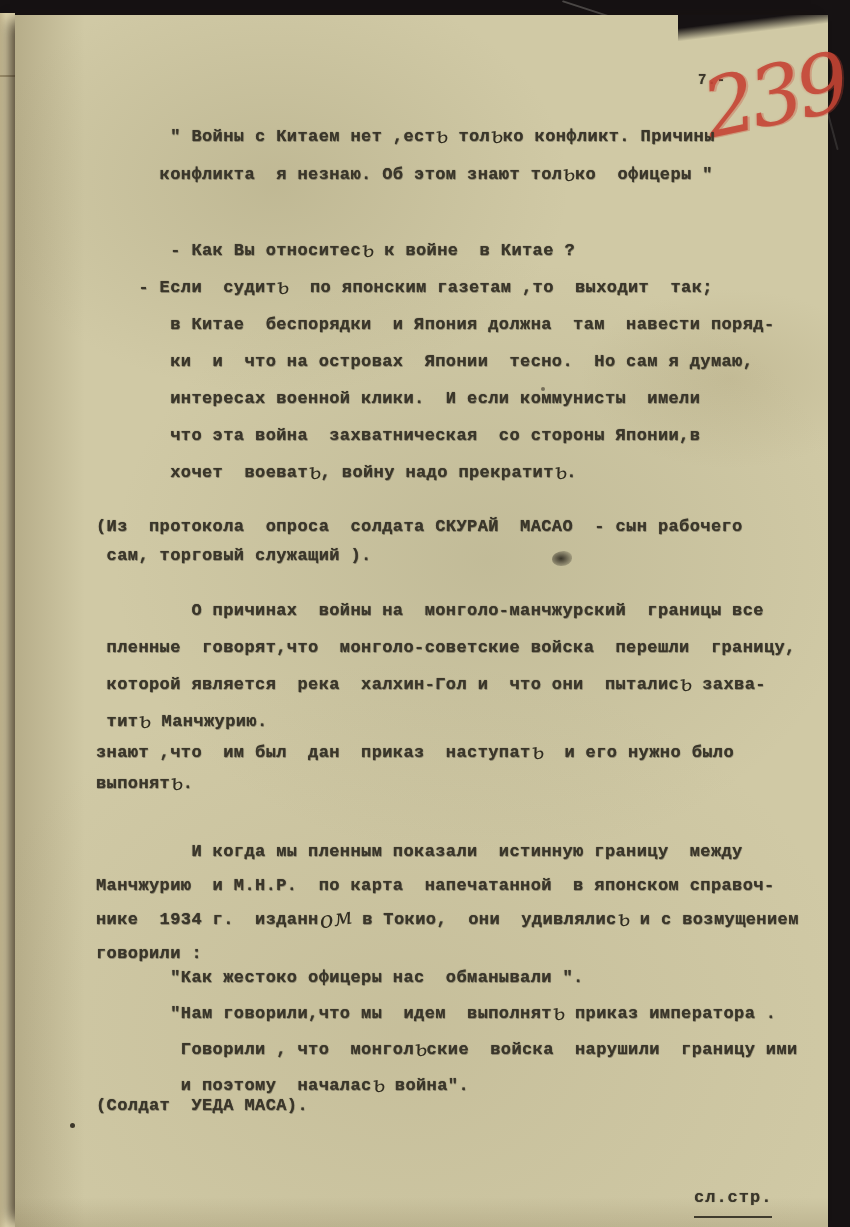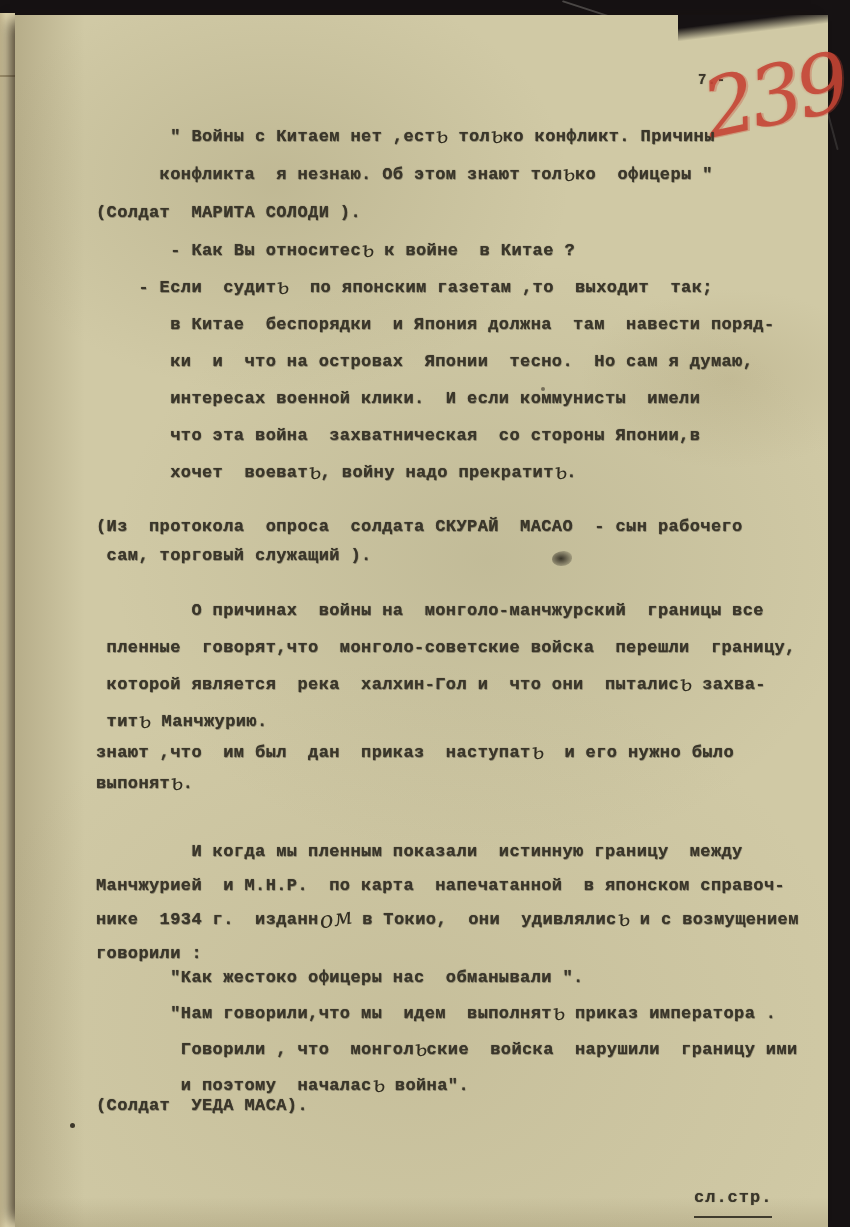--- a/index.html
+++ b/index.html
@@ -112,21 +112,20 @@
   <div class="corner-wedge"></div>
 
   <div class="pagenum">7.-</div>
 
   <div class="rednum">239</div>
 
   <div class="doc-body">
       <div class="para para-0">
         <div class="line">       " Войны с Китаем нет ,ест<span class="hw">ь</span> тол<span class="hw">ь</span>ко конфликт. Причины</div>
         <div class="line">      конфликта  я незнаю. Об этом знают тол<span class="hw">ь</span>ко  офицеры "</div>
-        <div class="line">(Солдат  МАРИТА СОЛОДИ ).</div>
       </div>
       <div class="para para-1">
         <div class="line">       - Как Вы относитес<span class="hw">ь</span> к войне  в Китае ?</div>
       </div>
       <div class="para para-2">
         <div class="line">    - Если  судит<span class="hw">ь</span>  по японским газетам ,то  выходит  так;</div>
         <div class="line">       в Китае  беспорядки  и Япония должна  там  навести поряд-</div>
         <div class="line">       ки  и  что на островах  Японии  тесно.  Но сам я думаю,</div>
         <div class="line">       интересах военной клики.  И если коммунисты  имели</div>
         <div class="line">       что эта война  захватническая  со стороны Японии,в</div>
@@ -141,21 +140,21 @@
         <div class="line"> пленные  говорят,что  монголо-советские войска  перешли  границу,</div>
         <div class="line"> которой является  река  халхин-Гол и  что они  пыталис<span class="hw">ь</span> захва-</div>
         <div class="line"> тит<span class="hw">ь</span> Манчжурию.</div>
       </div>
       <div class="para para-5">
         <div class="line">знают ,что  им был  дан  приказ  наступат<span class="hw">ь</span>  и его нужно было</div>
         <div class="line">выпонят<span class="hw">ь</span>.</div>
       </div>
       <div class="para para-6">
         <div class="line">         И когда мы пленным показали  истинную границу  между</div>
-        <div class="line">Манчжурией  и М.Н.Р.  по карта  напечатанной  в японском справоч-</div>
+        <div class="line">Манчжурию  и М.Н.Р.  по карта  напечатанной  в японском справоч-</div>
         <div class="line">нике  1934 г.  изданн<span class="hw">ом</span> в Токио,  они  удивлялис<span class="hw">ь</span> и с возмущением</div>
         <div class="line">говорили :</div>
       </div>
       <div class="para para-7">
         <div class="line">       "Как жестоко офицеры нас  обманывали ".</div>
         <div class="line">       "Нам говорили,что мы  идем  выполнят<span class="hw">ь</span> приказ императора .</div>
         <div class="line">        Говорили , что  монгол<span class="hw">ь</span>ские  войска  нарушили  границу ими</div>
         <div class="line">        и поэтому  началас<span class="hw">ь</span> война".</div>
       </div>
       <div class="para para-8">

